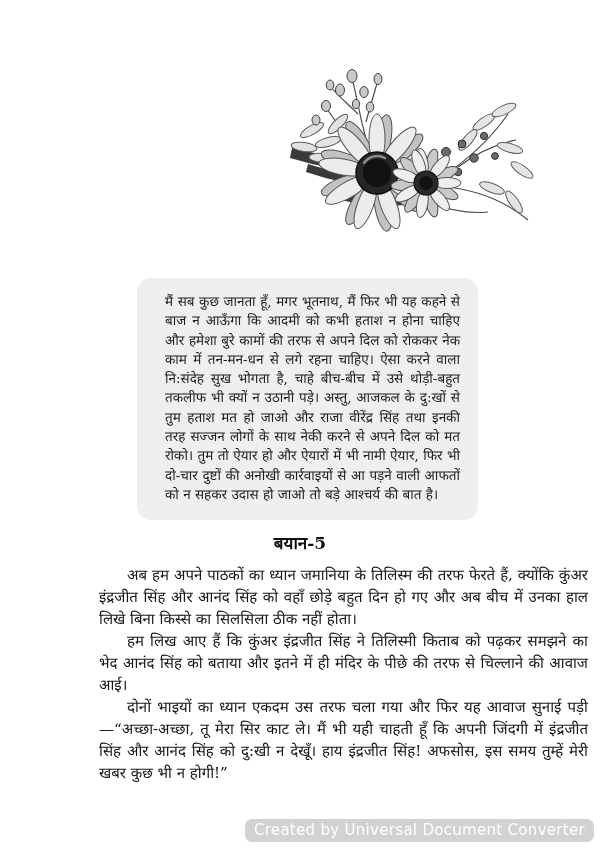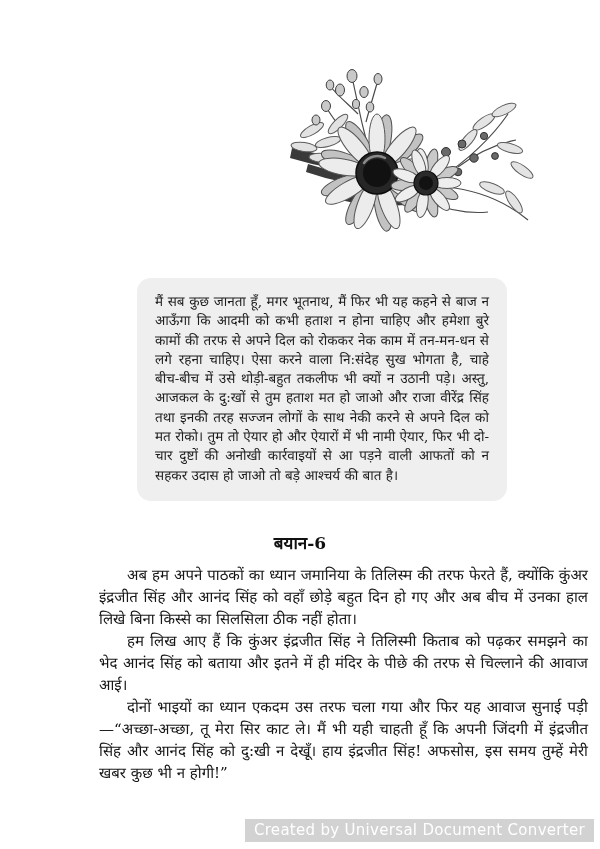--- a/index.html
+++ b/index.html
@@ -16,25 +16,25 @@
     position: absolute;
     left: 278px;
     top: 52px;
     width: 266px;
     height: 180px;
   }
   .quote-box {
     position: absolute;
     left: 137px;
     top: 278px;
-    width: 370px;
+    width: 341px;
     box-sizing: border-box;
     background: #efefef;
     border-radius: 14px;
-    padding: 14px 18px 16px 18px;
+    padding: 14px 18px 16px 28px;
   }
   .quote-box p {
     margin: 0;
     font-size: 13.5px;
     line-height: 19.3px;
     color: #1d1d1d;
     text-align: justify;
   }
   .heading {
     position: absolute;
@@ -66,20 +66,21 @@
     position: absolute;
     right: 6px;
     bottom: 7px;
     background: #d2d2d2;
     color: #ffffff;
     font-family: "DejaVu Sans", sans-serif;
     font-size: 15px;
     line-height: 18px;
     padding: 2px 9px 3px 9px;
     letter-spacing: 0.3px;
+    border-radius: 7px;
   }
 </style>
 </head>
 <body>
 
 <div class="page">
 
   <div class="flower">
     <svg width="266" height="180" viewBox="0 0 266 180" xmlns="http://www.w3.org/2000/svg">
       <defs>
@@ -194,21 +195,21 @@
         <circle r="12" fill="#2a2a2a" stroke="#0d0d0d" stroke-width="1.2"></circle>
         <circle r="7" fill="#121212"></circle>
       </g>
     </svg>
   </div>
 
   <div class="quote-box">
     <p>मैं सब कुछ जानता हूँ, मगर भूतनाथ, मैं फिर भी यह कहने से बाज न आऊँगा कि आदमी को कभी हताश न होना चाहिए और हमेशा बुरे कामों की तरफ से अपने दिल को रोककर नेक काम में तन-मन-धन से लगे रहना चाहिए। ऐसा करने वाला नि:संदेह सुख भोगता है, चाहे बीच-बीच में उसे थोड़ी-बहुत तकलीफ भी क्यों न उठानी पड़े। अस्तु, आजकल के दु:खों से तुम हताश मत हो जाओ और राजा वीरेंद्र सिंह तथा इनकी तरह सज्जन लोगों के साथ नेकी करने से अपने दिल को मत रोको। तुम तो ऐयार हो और ऐयारों में भी नामी ऐयार, फिर भी दो-चार दुष्टों की अनोखी कार्रवाइयों से आ पड़ने वाली आफतों को न सहकर उदास हो जाओ तो बड़े आश्चर्य की बात है।</p>
   </div>
 
-  <h2 class="heading">बयान-6</h2>
+  <h2 class="heading">बयान-5</h2>
 
   <div class="body-text">
     <p>अब हम अपने पाठकों का ध्यान जमानिया के तिलिस्म की तरफ फेरते हैं, क्योंकि कुंअर इंद्रजीत सिंह और आनंद सिंह को वहाँ छोड़े बहुत दिन हो गए और अब बीच में उनका हाल लिखे बिना किस्से का सिलसिला ठीक नहीं होता।</p>
     <p>हम लिख आए हैं कि कुंअर इंद्रजीत सिंह ने तिलिस्मी किताब को पढ़कर समझने का भेद आनंद सिंह को बताया और इतने में ही मंदिर के पीछे की तरफ से चिल्लाने की आवाज आई।</p>
     <p>दोनों भाइयों का ध्यान एकदम उस तरफ चला गया और फिर यह आवाज सुनाई पड़ी—“अच्छा-अच्छा, तू मेरा सिर काट ले। मैं भी यही चाहती हूँ कि अपनी जिंदगी में इंद्रजीत सिंह और आनंद सिंह को दु:खी न देखूँ। हाय इंद्रजीत सिंह! अफसोस, इस समय तुम्हें मेरी खबर कुछ भी न होगी!”</p>
   </div>
 
   <div class="watermark">
     <span>Created by Universal Document Converter</span>
   </div>

